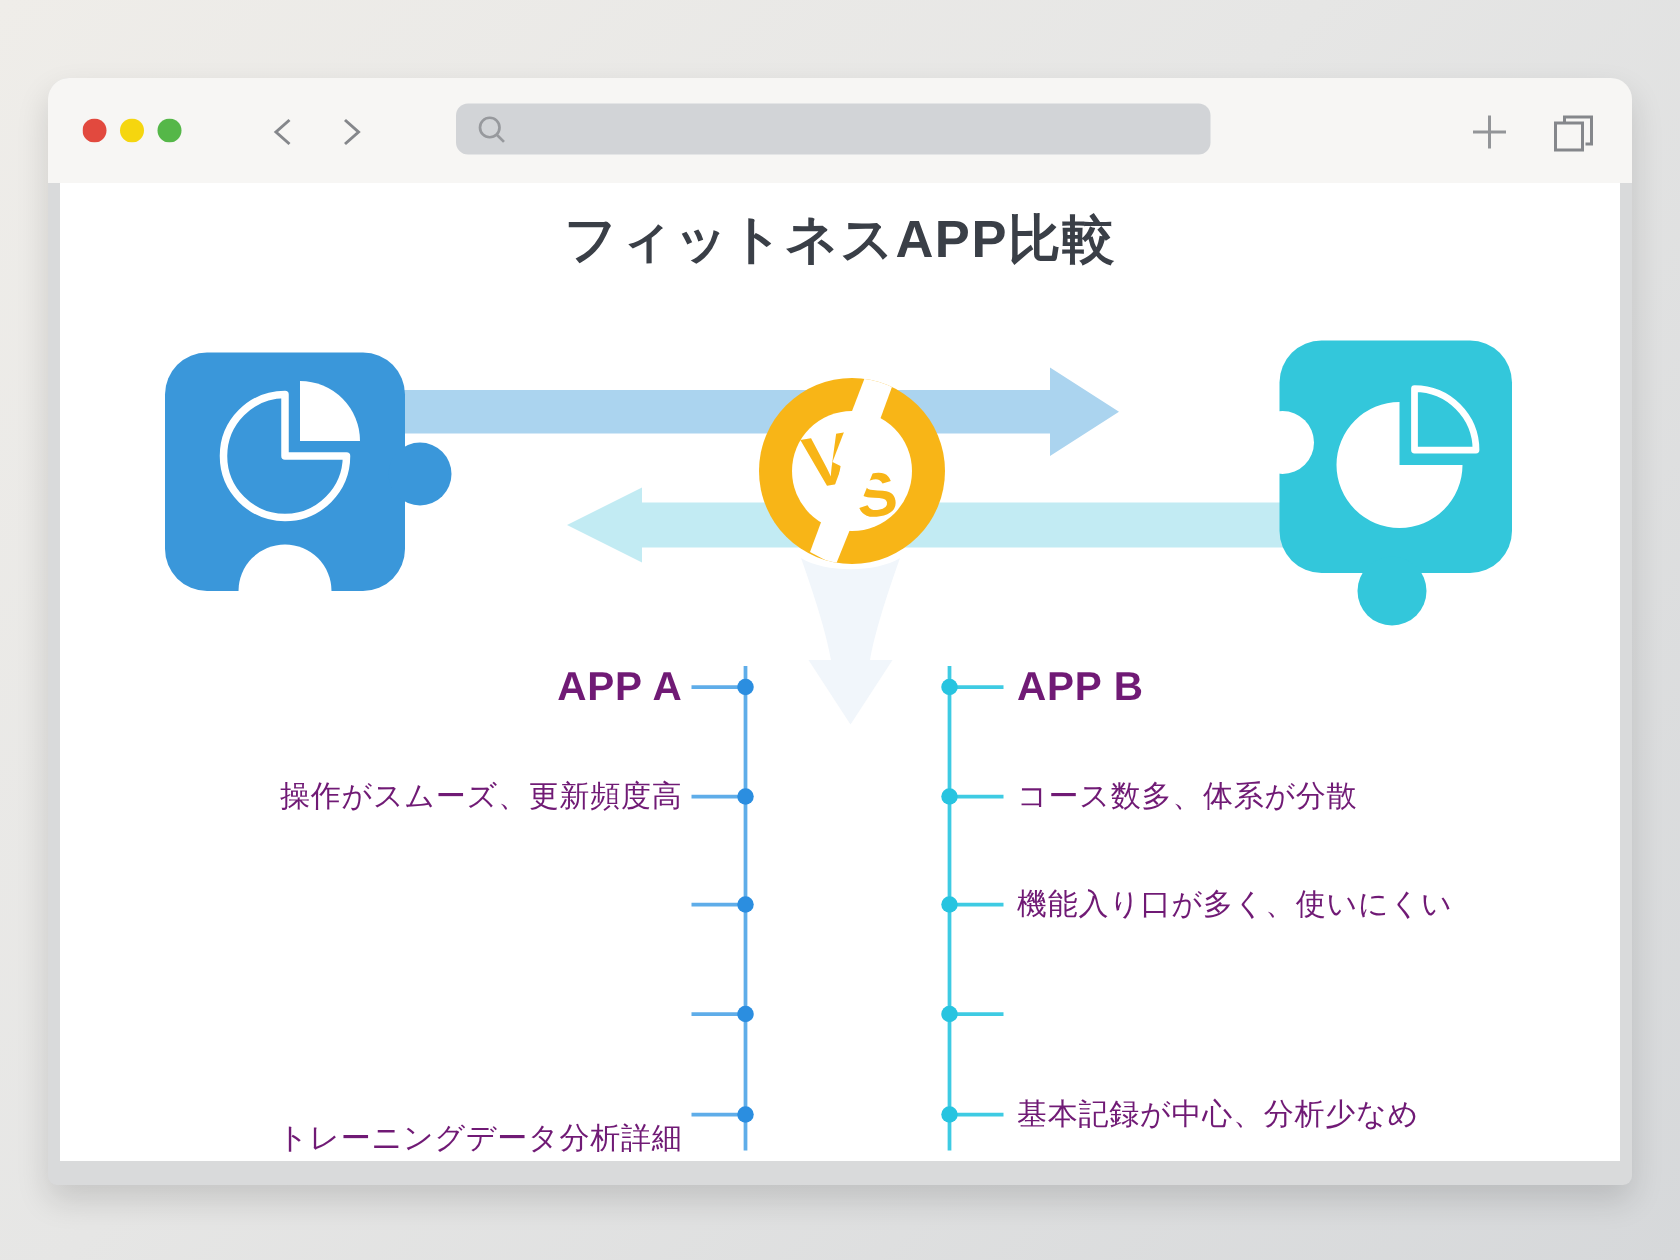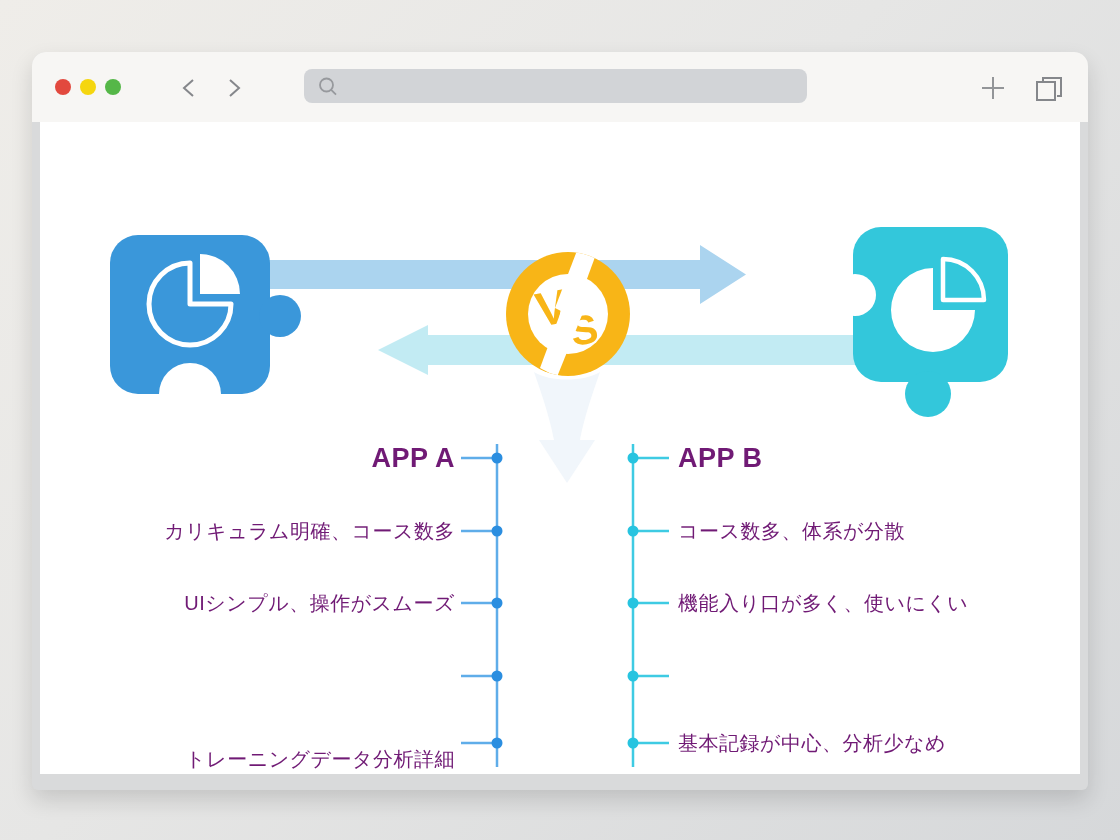--- a/index.html
+++ b/index.html
@@ -162,24 +162,24 @@
         <g fill="#27c4e0">
           <circle cx="593" cy="336" r="5.5"></circle>
           <circle cx="593" cy="409" r="5.5"></circle>
           <circle cx="593" cy="481" r="5.5"></circle>
           <circle cx="593" cy="554" r="5.5"></circle>
           <circle cx="593" cy="621" r="5.5"></circle>
         </g>
       </g>
     </svg>
 
+    <div class="page-title">フィットネスAPP比較</div>
 
     <div class="col-label col-header align-right" style="top:336px">APP A</div>
-    <div class="col-label item align-right" style="top:409px">カリキュラム明確、コース数多</div>
-    <div class="col-label item align-right" style="top:481px">UIシンプル、操作がスムーズ</div>
+    <div class="col-label item align-right" style="top:409px">操作がスムーズ、更新頻度高</div>
     <div class="col-label item align-right" style="top:637px">トレーニングデータ分析詳細</div>
 
     <div class="col-label col-header align-left" style="top:336px">APP B</div>
     <div class="col-label item align-left" style="top:481px">機能入り口が多く、使いにくい</div>
     <div class="col-label item align-left" style="top:409px">コース数多、体系が分散</div>
     <div class="col-label item align-left" style="top:621px">基本記録が中心、分析少なめ</div>
   </div>
 </div>
 
 </body></html>

